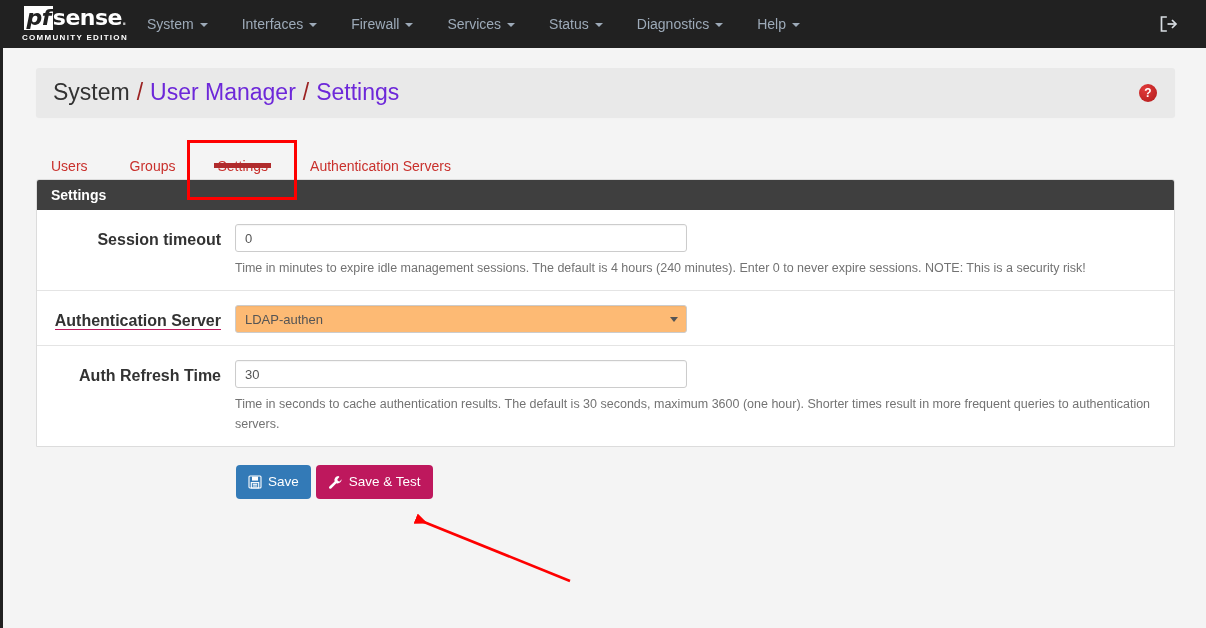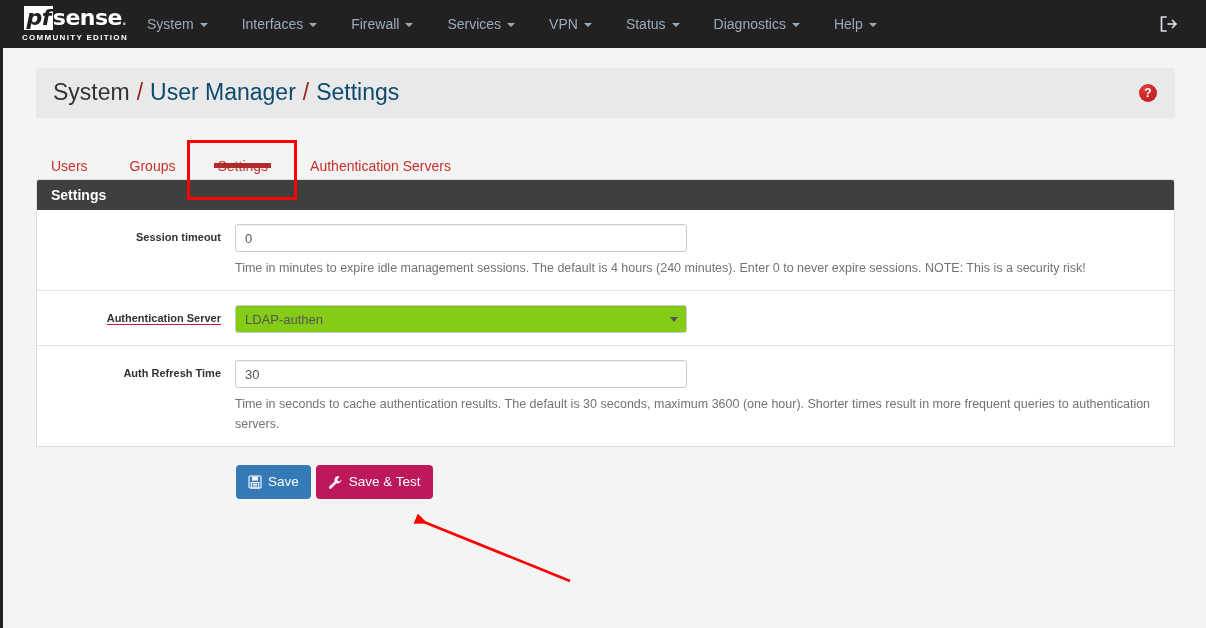--- a/index.html
+++ b/index.html
@@ -134,21 +134,21 @@
   }
   .bc-text {
     font-size: 23px;
     font-weight: normal;
     display: flex;
     align-items: baseline;
     gap: 7px;
     font-family: "Liberation Sans", sans-serif;
   }
   .bc-plain { color: #333; }
-  .bc-link { color: #0c4a6e; cursor: pointer; }
+  .bc-link { color: #6d28d9; cursor: pointer; }
   .bc-sep { color: #9b2222; }
   .help-btn {
     margin-left: auto;
     width: 18px; height: 18px;
     border-radius: 50%;
     background: radial-gradient(circle at 35% 30%, #e23b3b, #b01a1a);
     color: #fff;
     font-size: 12px;
     font-weight: bold;
     display: flex;
@@ -222,21 +222,21 @@
     align-items: flex-start;
   }
   .form-row:last-child { border-bottom: none; }
   .form-label {
     width: 198px;
     flex: none;
     text-align: right;
     padding-right: 14px;
     padding-top: 7px;
     font-weight: bold;
-    font-size: 11px;
+    font-size: 16px;
     color: #333;
   }
   .form-label.underlined span {
     border-bottom: 1px solid #be185d;
     cursor: help;
   }
   .form-control-col {
     flex: 1 1 auto;
     padding-right: 16px;
   }
@@ -259,21 +259,21 @@
     height: 28px;
   }
   .select-box {
     width: 452px;
     height: 28px;
     border: 1px solid #cccccc;
     border-radius: 3px;
     padding: 4px 24px 4px 9px;
     font-size: 13px;
     color: #555;
-    background: #84cc16;
+    background: #fdba74;
     display: flex;
     align-items: center;
     cursor: pointer;
     box-shadow: inset 0 1px 1px rgba(0,0,0,0.04);
   }
   .select-caret {
     position: absolute;
     right: 9px; top: 12px;
     width: 0; height: 0;
     border-left: 4px solid transparent;
@@ -347,24 +347,20 @@
     <div class="nav-item">
       <span>Interfaces</span>
       <span class="caret"></span>
     </div>
     <div class="nav-item">
       <span>Firewall</span>
       <span class="caret"></span>
     </div>
     <div class="nav-item">
       <span>Services</span>
-      <span class="caret"></span>
-    </div>
-    <div class="nav-item">
-      <span>VPN</span>
       <span class="caret"></span>
     </div>
     <div class="nav-item">
       <span>Status</span>
       <span class="caret"></span>
     </div>
     <div class="nav-item">
       <span>Diagnostics</span>
       <span class="caret"></span>
     </div>

